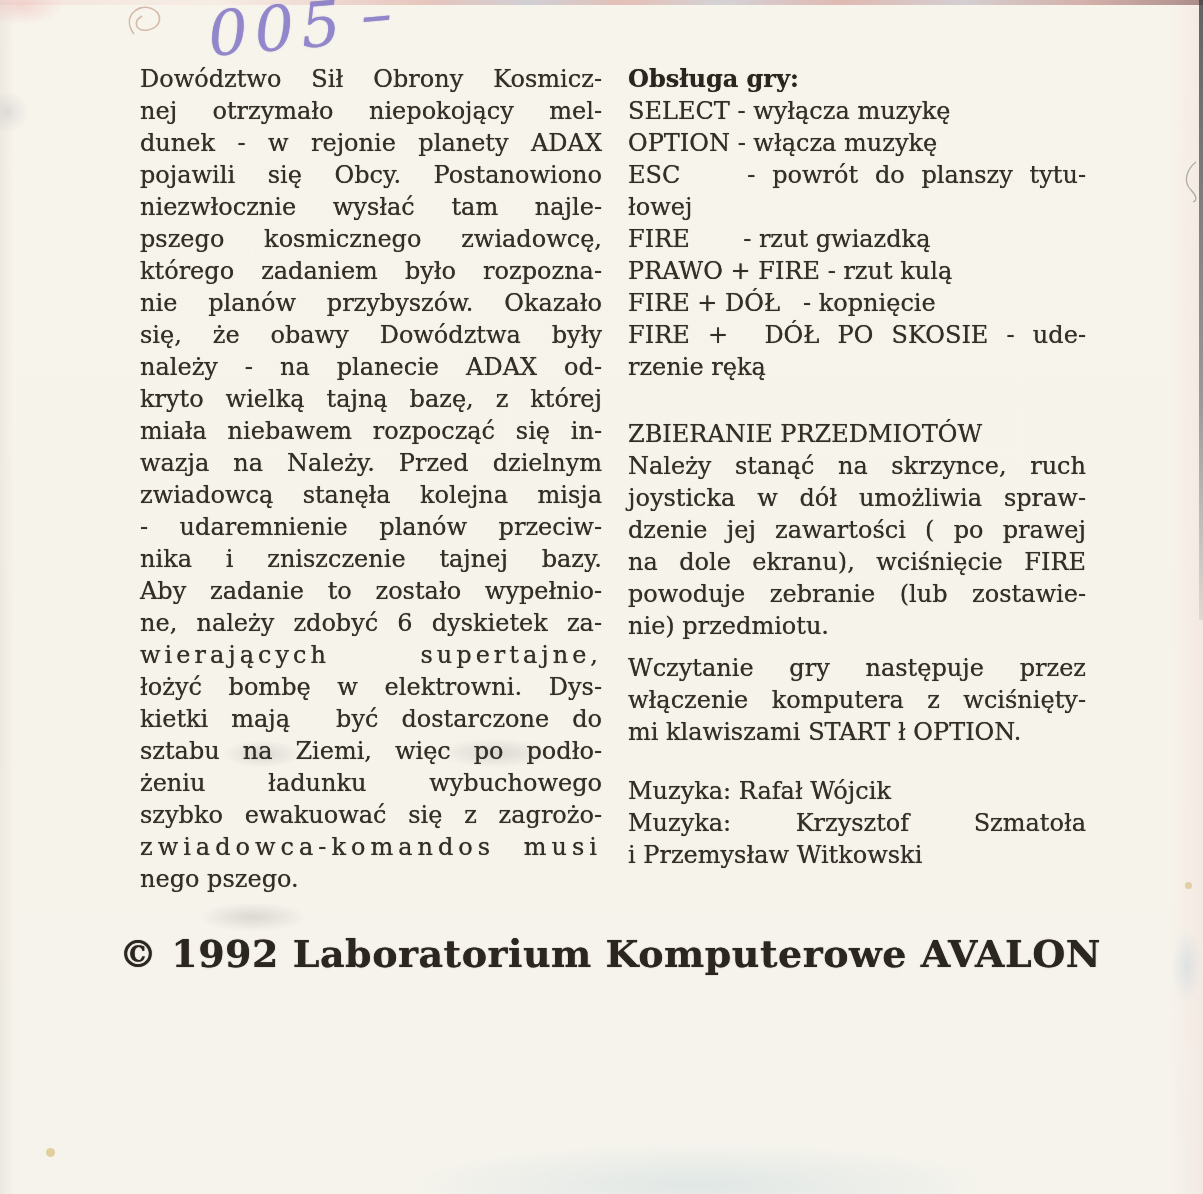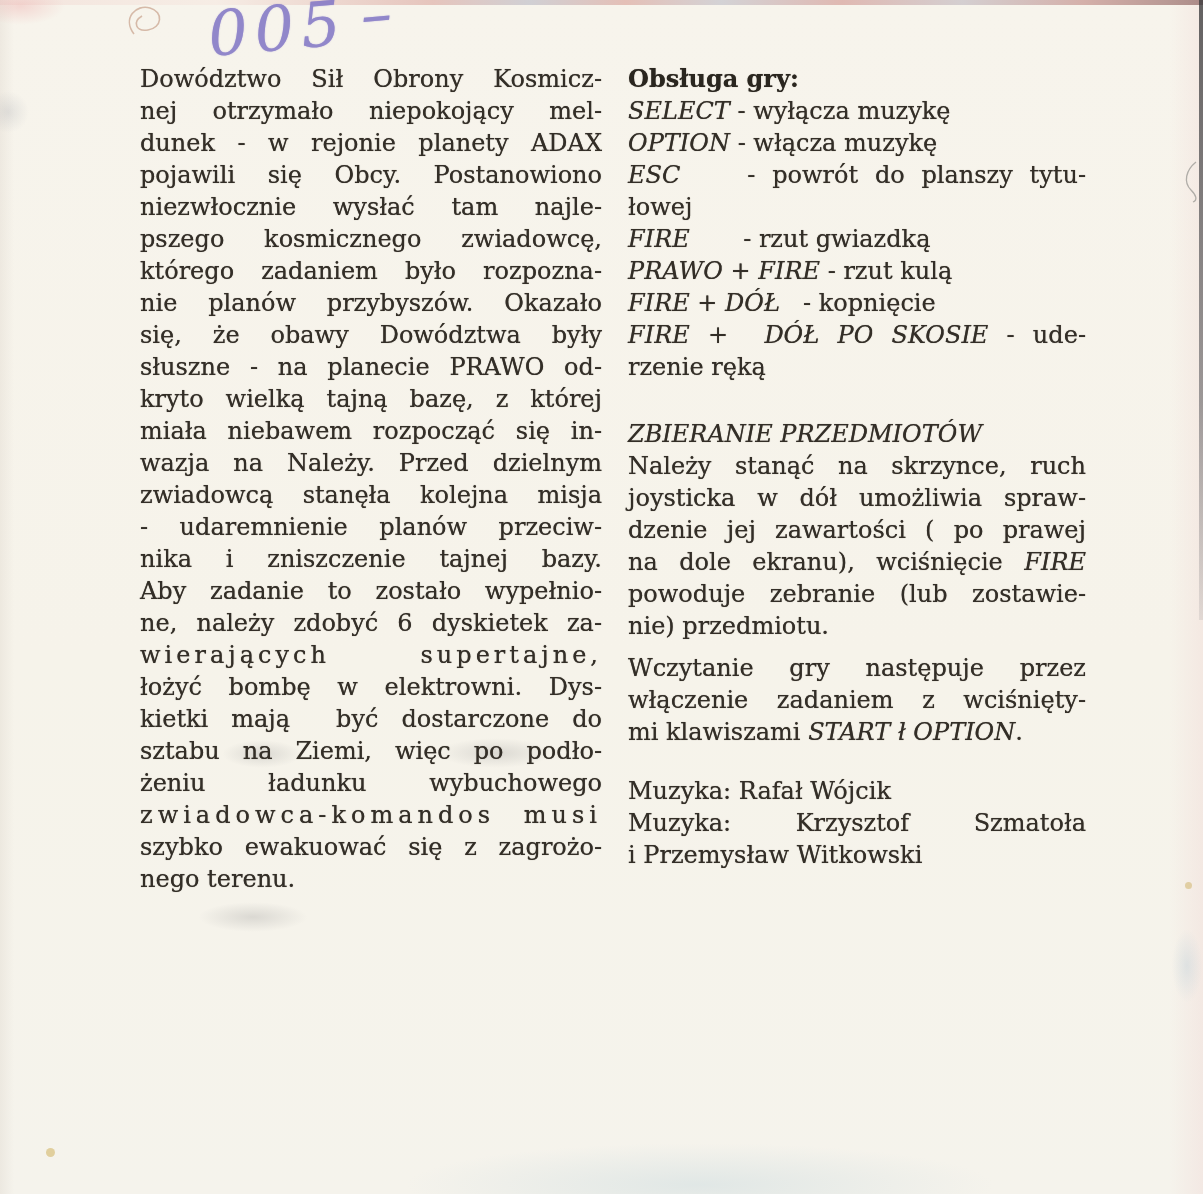--- a/index.html
+++ b/index.html
@@ -15,21 +15,21 @@
       linear-gradient(180deg, #f7f4ec 0%, #f6f3ea 55%, #f5f3ec 100%);
     font-family:"DejaVu Serif","Liberation Serif",serif;
     color:#332e27;
   }
   .col{position:absolute;font-size:24px;line-height:32px;text-shadow:0 0 .7px rgba(50,45,38,.8);}
   #left-col{left:140px;top:63px;width:462px;}
   #right-col{left:628px;top:63px;width:458px;}
   .line{white-space:normal;}
   .j{text-align:justify;text-align-last:justify;}
   .c{text-align:left;}
-  .it{font-style:italic;}
+  .it{}
   .bd{font-weight:bold;color:#2a261f;}
   .section{margin:0;}
   #section-collect{margin-top:35px;}
   #section-loading{margin-top:10px;}
   #section-credits{margin-top:27px;}
   #copyright{
     position:absolute;left:110px;top:931px;width:1000px;text-align:center;
     font-size:38px;font-weight:bold;color:#2b261f;letter-spacing:.5px;
     text-shadow:0 0 .9px rgba(43,38,31,.85);
   }
@@ -94,37 +94,37 @@
   <div id="left-col" class="col">
       <div class="line j"><span>Dowództwo Sił Obrony Kosmicz-</span></div>
       <div class="line j"><span>nej otrzymało niepokojący mel-</span></div>
       <div class="line j"><span>dunek - w rejonie planety ADAX</span></div>
       <div class="line j"><span>pojawili się Obcy. Postanowiono</span></div>
       <div class="line j"><span>niezwłocznie wysłać tam najle-</span></div>
       <div class="line j"><span>pszego kosmicznego zwiadowcę,</span></div>
       <div class="line j"><span>którego zadaniem było rozpozna-</span></div>
       <div class="line j"><span>nie planów przybyszów. Okazało</span></div>
       <div class="line j"><span>się, że obawy Dowództwa były</span></div>
-      <div class="line j"><span>słuszne - na planecie PRAWO od-</span></div>
+      <div class="line j"><span>należy - na planecie ADAX od-</span></div>
       <div class="line j"><span>kryto wielką tajną bazę, z której</span></div>
       <div class="line j"><span>miała niebawem rozpocząć się in-</span></div>
       <div class="line j"><span>wazja na Należy. Przed dzielnym</span></div>
       <div class="line j"><span>zwiadowcą stanęła kolejna misja</span></div>
       <div class="line j"><span>- udaremnienie planów przeciw-</span></div>
       <div class="line j"><span>nika i zniszczenie tajnej bazy.</span></div>
       <div class="line j"><span>Aby zadanie to zostało wypełnio-</span></div>
       <div class="line j"><span>ne, należy zdobyć 6 dyskietek za-</span></div>
       <div class="line j" style="letter-spacing: 4px;"><span>wierających supertajne,</span></div>
       <div class="line j"><span>łożyć bombę w elektrowni. Dys-</span></div>
       <div class="line j"><span>kietki mają&nbsp; być dostarczone do</span></div>
       <div class="line j"><span>sztabu na Ziemi, więc po podło-</span></div>
       <div class="line j"><span>żeniu ładunku wybuchowego</span></div>
+      <div class="line j"><span>szybko ewakuować się z zagrożo-</span></div>
       <div class="line j" style="letter-spacing: 5px;"><span>zwiadowca-komandos musi</span></div>
-      <div class="line j"><span>szybko ewakuować się z zagrożo-</span></div>
-      <div class="line"><span>nego terenu.</span></div>
+      <div class="line"><span>nego pszego.</span></div>
     </div>
 
   <div id="right-col" class="col">
     <div class="section" id="section-controls">
         <div class="line c bd"><span>Obsługa gry:</span></div>
         <div class="line"><span class="it">SELECT</span><span> - wyłącza muzykę</span></div>
         <div class="line"><span class="it">OPTION</span><span> - włącza muzykę</span></div>
         <div class="line j"><span class="it">ESC</span><span>&nbsp;&nbsp;&nbsp; - powrót do planszy tytu-</span></div>
         <div class="line"><span>łowej</span></div>
         <div class="line"><span class="it">FIRE</span><span>&nbsp;&nbsp;&nbsp;&nbsp;&nbsp;&nbsp; - rzut gwiazdką</span></div>
@@ -137,24 +137,25 @@
         <div class="line c"><span class="it">ZBIERANIE PRZEDMIOTÓW</span></div>
         <div class="line j"><span>Należy stanąć na skrzynce, ruch</span></div>
         <div class="line j"><span>joysticka w dół umożliwia spraw-</span></div>
         <div class="line j"><span>dzenie jej zawartości ( po prawej</span></div>
         <div class="line j"><span>na dole ekranu), wciśnięcie </span><span class="it">FIRE</span></div>
         <div class="line j"><span>powoduje zebranie (lub zostawie-</span></div>
         <div class="line"><span>nie) przedmiotu.</span></div>
       </div>
     <div class="section" id="section-loading">
         <div class="line j"><span>Wczytanie gry następuje przez</span></div>
-        <div class="line j"><span>włączenie zadaniem z wciśnięty-</span></div>
+        <div class="line j"><span>włączenie komputera z wciśnięty-</span></div>
         <div class="line"><span>mi klawiszami </span><span class="it">START ł OPTION</span><span>.</span></div>
       </div>
     <div class="section" id="section-credits">
         <div class="line"><span>Muzyka: Rafał Wójcik</span></div>
         <div class="line j"><span>Muzyka: Krzysztof Szmatoła</span></div>
         <div class="line"><span>i Przemysław Witkowski</span></div>
       </div>
   </div>
 
+  <div id="copyright">© 1992 Laboratorium Komputerowe AVALON</div>
 
 </div>
 
 </body></html>

